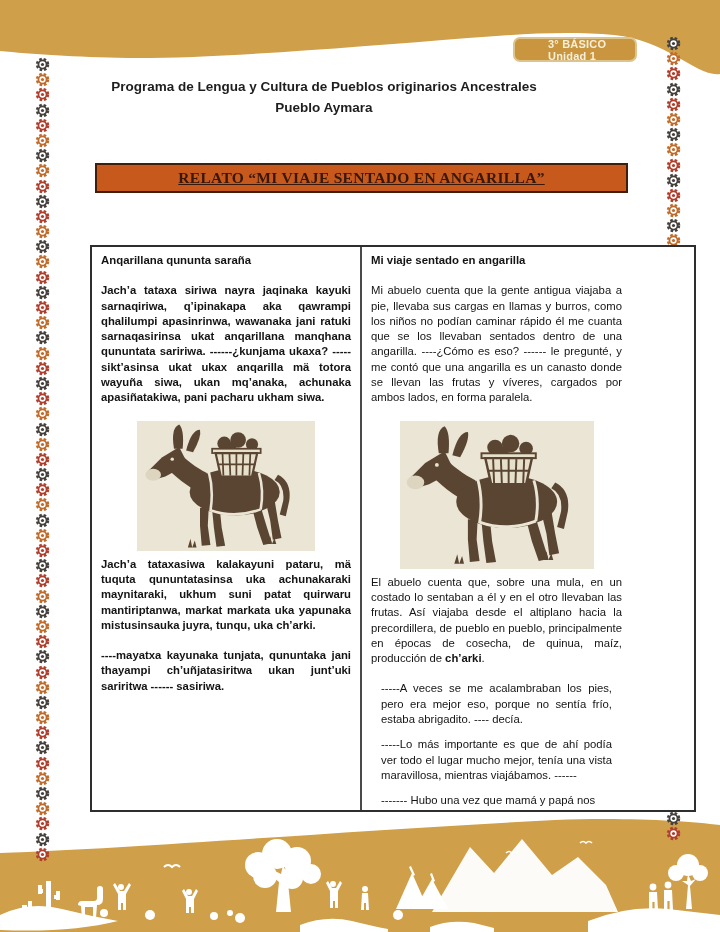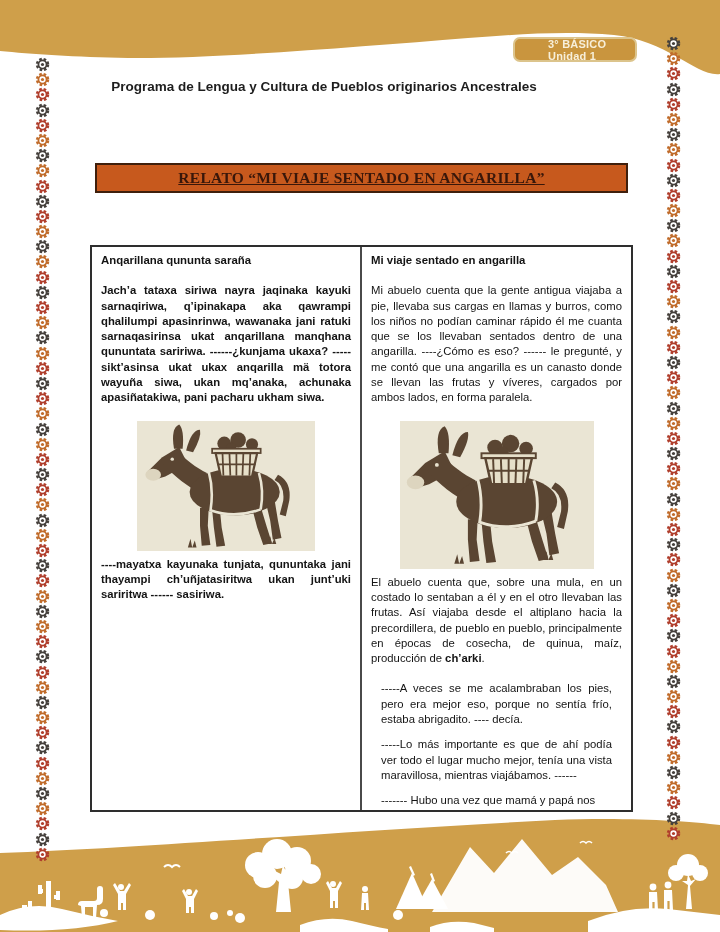--- a/index.html
+++ b/index.html
@@ -28,21 +28,21 @@
     position:absolute;left:95px;top:163px;width:533px;height:30px;z-index:3;
     background:#c7591d;border:2px solid #3f1f0c;box-sizing:border-box;
     display:flex;align-items:center;justify-content:center;
   }
   .title-banner span{
     font-family:"Liberation Serif",serif;font-weight:bold;font-size:15.5px;
     color:#39170a;letter-spacing:.3px;text-decoration:underline;
   }
   
   .story-table{
-    position:absolute;left:90px;top:245px;width:543px;height:567px;z-index:3;
+    position:absolute;left:90px;top:245px;width:606px;height:567px;z-index:3;
     border:2px solid #2e2e2e;box-sizing:border-box;display:flex;background:#fff;
   }
   .col{
     box-sizing:border-box;padding:6px 9px;overflow:hidden;
     font-size:11.3px;line-height:15.3px;color:#141414;text-align:justify;
   }
   .col-left{width:270px;font-weight:bold;border-right:2px solid #4a4a4a;}
   .col-right{width:269px;}
   .col h2{font-size:11.4px;font-weight:bold;margin:0 0 15px 0;text-align:left;line-height:15.3px;}
   .col p{margin:0 0 15px 0;}
@@ -596,20 +596,21 @@
       </svg></span>
     <span class="gear"><svg width="15" height="15" viewBox="0 0 20 20">
         <circle cx="10" cy="10" r="7" fill="none" stroke="#b03e2c" stroke-width="4" stroke-dasharray="3.2 2.4"></circle>
         <circle cx="10" cy="10" r="5.4" fill="#fff" stroke="#b03e2c" stroke-width="2.4"></circle>
         <circle cx="10" cy="10" r="2.1" fill="#b03e2c"></circle>
       </svg></span>
   </div>
 
 <div class="doc-header">
   <div class="h-line">Programa de Lengua y Cultura de Pueblos originarios Ancestrales</div>
+  <div class="h-line">Pueblo Aymara</div>
 </div>
 
 <div class="title-banner">
   <span>RELATO “MI VIAJE SENTADO EN ANGARILLA”</span>
 </div>
 
 <div class="story-table">
   <div class="col col-left">
     <h2>Anqarillana qununta saraña</h2>
     <p>Jach’a tataxa siriwa nayra jaqinaka kayuki sarnaqiriwa, q’ipinakapa aka qawrampi qhalilumpi apasinrinwa, wawanaka jani ratuki sarnaqasirinsa ukat anqarillana manqhana qununtata saririwa. ------¿kunjama ukaxa? ----- sikt’asinsa ukat ukax anqarilla mä totora wayuña siwa, ukan mq’anaka, achunaka apasiñatakiwa, pani pacharu ukham siwa.</p>
@@ -644,20 +645,21 @@
           <g stroke="#5a4532" stroke-width="2">
             <line x1="96" y1="38" x2="97" y2="63"></line>
             <line x1="104" y1="38" x2="105" y2="63"></line>
             <line x1="112" y1="38" x2="112" y2="63"></line>
             <line x1="120" y1="38" x2="119" y2="63"></line>
             <line x1="128" y1="38" x2="127" y2="63"></line>
             <line x1="90" y1="50" x2="134" y2="50"></line>
           </g>
         </svg>
       </div>
+    <p>Jach’a tataxasiwa kalakayuni pataru, mä tuquta qununtatasinsa uka achunakaraki maynitaraki, ukhum suni patat quirwaru mantiriptanwa, markat markata uka yapunaka mistusinsauka juyra, tunqu, uka ch’arki.</p>
     <p>----mayatxa kayunaka tunjata, qununtaka jani thayampi ch’uñjatasiritwa ukan junt’uki sariritwa ------ sasiriwa.</p>
   </div>
   <div class="col col-right">
     <h2>Mi viaje sentado en angarilla</h2>
     <p>Mi abuelo cuenta que la gente antigua viajaba a pie, llevaba sus cargas en llamas y burros, como los niños no podían caminar rápido él me cuanta que se los llevaban sentados dentro de una angarilla. ----¿Cómo es eso? ------ le pregunté, y me contó que una angarilla es un canasto donde se llevan las frutas y víveres, cargados por ambos lados, en forma paralela.</p>
     <div class="img-box img-right">
         <svg viewBox="0 0 200 150" preserveAspectRatio="xMidYMid meet">
           <rect width="200" height="150" fill="#eae5d4"></rect>
           <g fill="#5a4532">
             <path d="M40,32 Q36,8 46,4 Q52,10 50,32 Z"></path>

